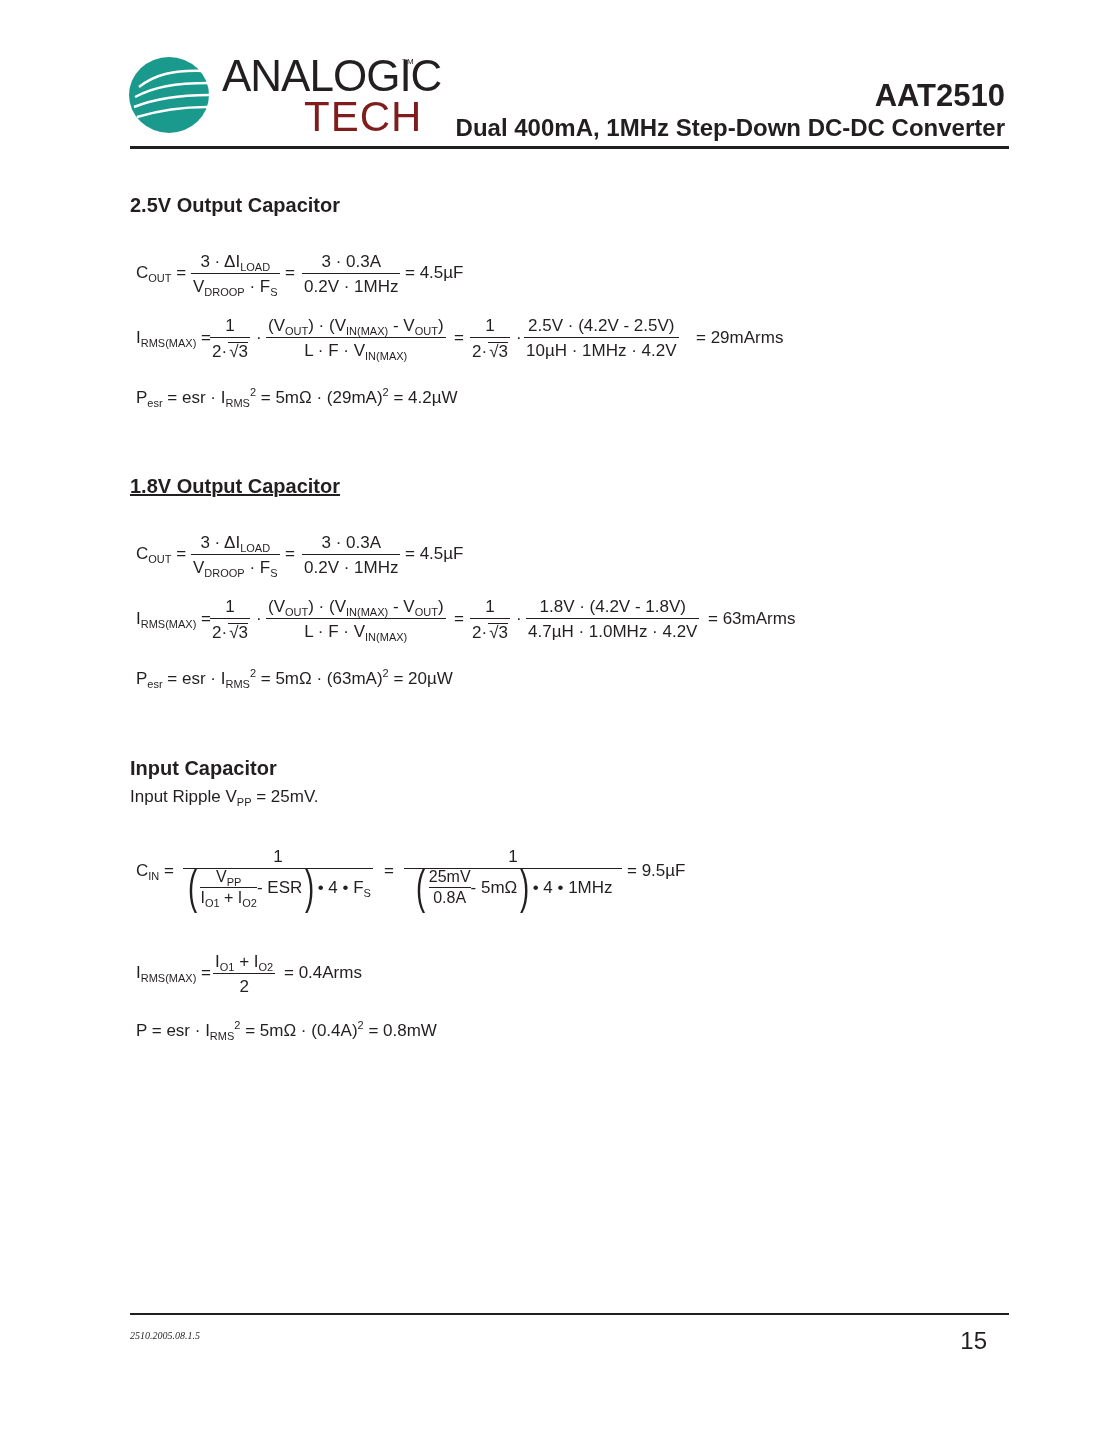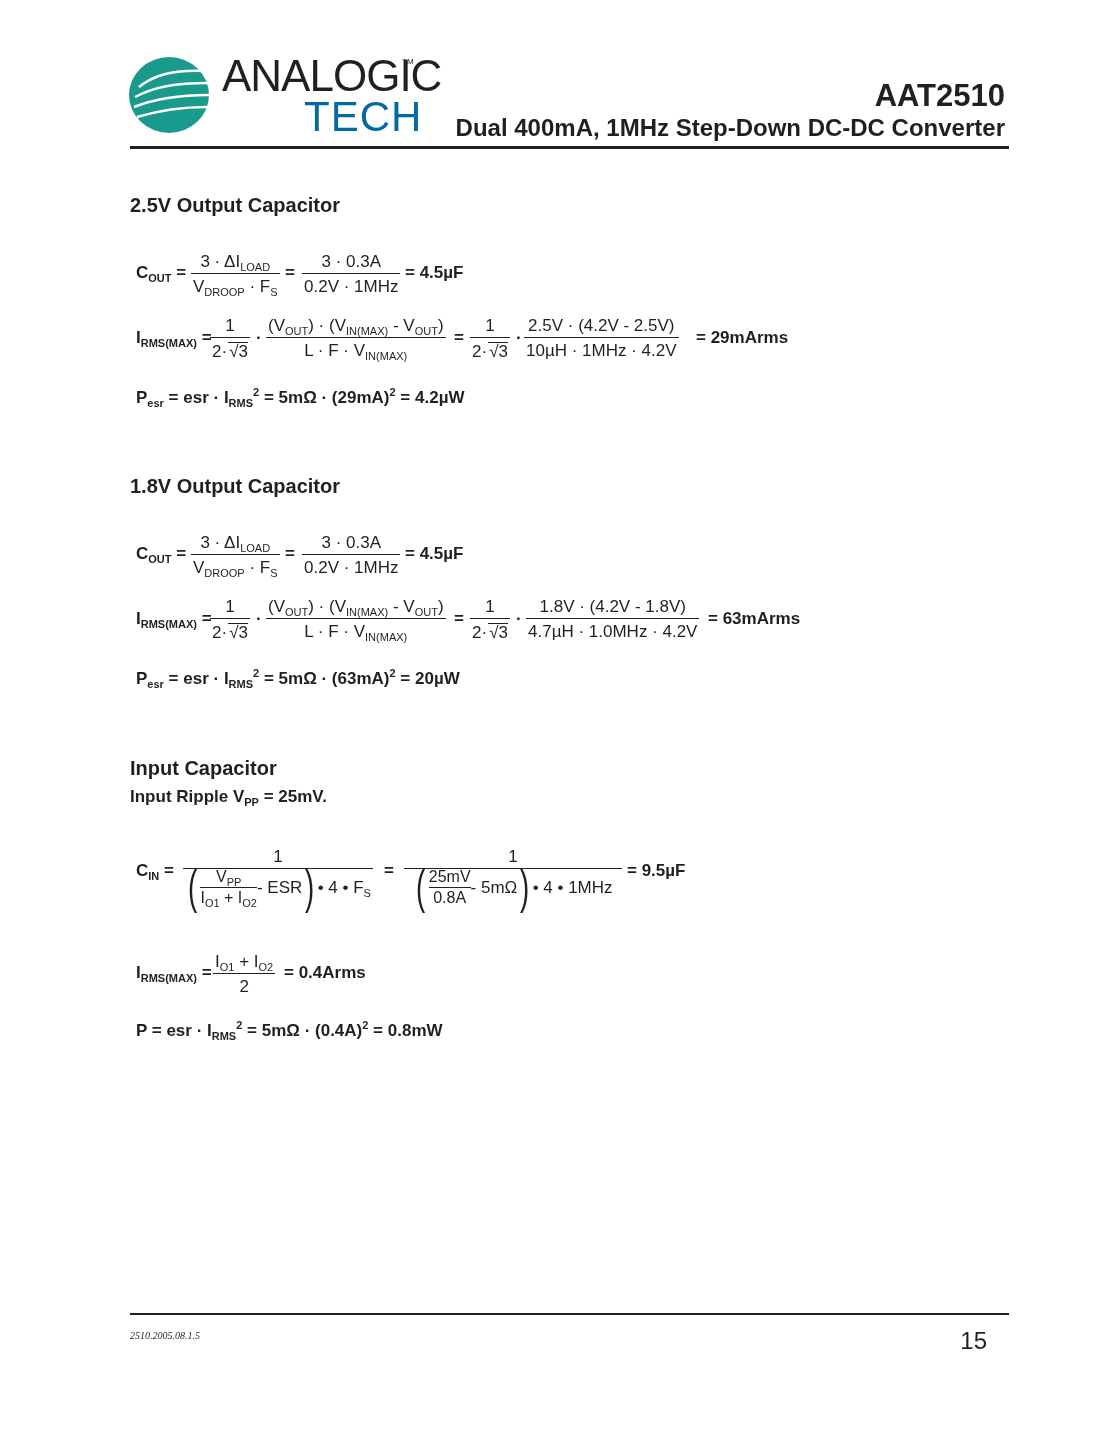--- a/index.html
+++ b/index.html
@@ -3,29 +3,29 @@
 <meta charset="utf-8">
 <style>
   * { margin:0; padding:0; box-sizing:border-box; }
   html, body { width:1105px; height:1430px; background:#ffffff; }
   body { position:relative; font-family:"Liberation Sans", sans-serif; color:#231f20; overflow:hidden; }
   .abs { position:absolute; }
   
   .logo { left:129px; top:57px; width:80px; height:76px; }
   .brand1 { left:222px; top:54px; font-size:44px; letter-spacing:-1px; color:#231f20; line-height:1; }
   .tm { left:402px; top:57px; font-size:8px; }
-  .brand2 { left:304px; top:96px; font-size:42px; font-weight:300; letter-spacing:1px; line-height:1; color:#0369a1; }
+  .brand2 { left:304px; top:96px; font-size:42px; font-weight:300; letter-spacing:1px; line-height:1; color:#7f1d1d; }
   .part { right:100px; top:80px; font-size:31px; font-weight:bold; line-height:1; }
   .subtitle { right:100px; top:116px; font-size:24px; font-weight:bold; line-height:1; }
   .rule-top { left:130px; top:146px; width:879px; height:3px; background:#231f20; }
   .rule-bot { left:130px; top:1313px; width:879px; height:2px; background:#231f20; }
   .footer-code { left:130px; top:1330px; font-family:"Liberation Serif", serif; font-style:italic; font-size:10px; }
   .pagenum { right:118px; top:1327px; font-size:24px; }
   h2 { position:absolute; font-size:20px; font-weight:bold; line-height:1; }
-  .txt { position:absolute; font-size:17px; line-height:1; white-space:nowrap;font-weight:bold; }
+  .txt { position:absolute; font-size:17px; line-height:1; white-space:nowrap; }
   sub, .sb { font-size:11px; vertical-align:-4px; line-height:0; }
   sup, .sp { font-size:11px; vertical-align:7px; line-height:0; }
   .frac { position:absolute; display:flex; flex-direction:column; align-items:center; font-size:17px; line-height:1; white-space:nowrap;justify-content:center; }
   .frac .num { padding:0 2px 3px; }
   .frac .den { padding:4px 2px 0; }
   .frac .bar { height:1px; background:#231f20; align-self:stretch; }
   .sqrt { display:inline-block; border-top:1px solid #231f20; padding-left:1px; margin-left:1px; }
   .paren { font-size:46px; font-weight:100; line-height:0.8; vertical-align:middle; display:inline-block; transform:scaleX(0.6); }
   .inline-frac { display:inline-flex; flex-direction:column; align-items:center; vertical-align:middle; font-size:16px; line-height:1; }
   .inline-frac .bar { height:1px; background:#231f20; align-self:stretch; margin:2px 0; }
@@ -92,21 +92,21 @@
     <div class="bar"></div>
     <div class="den">10µH · 1MHz · 4.2V</div>
   </div>
   <div class="txt" style="left:696px; top:329px;">= 29mArms</div>
 </div>
 
 <div class="txt" style="left:136px; top:389px;">
   <span>P</span><span class="sb">esr</span><span> = esr · I</span><span class="sb">RMS</span><span class="sp">2</span><span> = 5mΩ · (29mA)</span><span class="sp">2</span><span> = 4.2µW</span>
 </div>
 
-<h2 style="left:130px; top:476px;">1.8V Output Capacitor</h2>
+<h2 style="left:130px; top:476px;text-decoration:underline;">1.8V Output Capacitor</h2>
 
 <div>
   <div class="txt" style="left:136px; top:545px;"><span>C</span><span class="sb">OUT</span> =</div>
   <div class="frac" style="left:191px; top:534px;">
     <div class="num"><span>3 · ΔI</span><span class="sb">LOAD</span></div>
     <div class="bar"></div>
     <div class="den"><span>V</span><span class="sb">DROOP</span><span> · F</span><span class="sb">S</span></div>
   </div>
   <div class="txt" style="left:285px; top:545px;">=</div>
   <div class="frac" style="left:302px; top:534px;">

